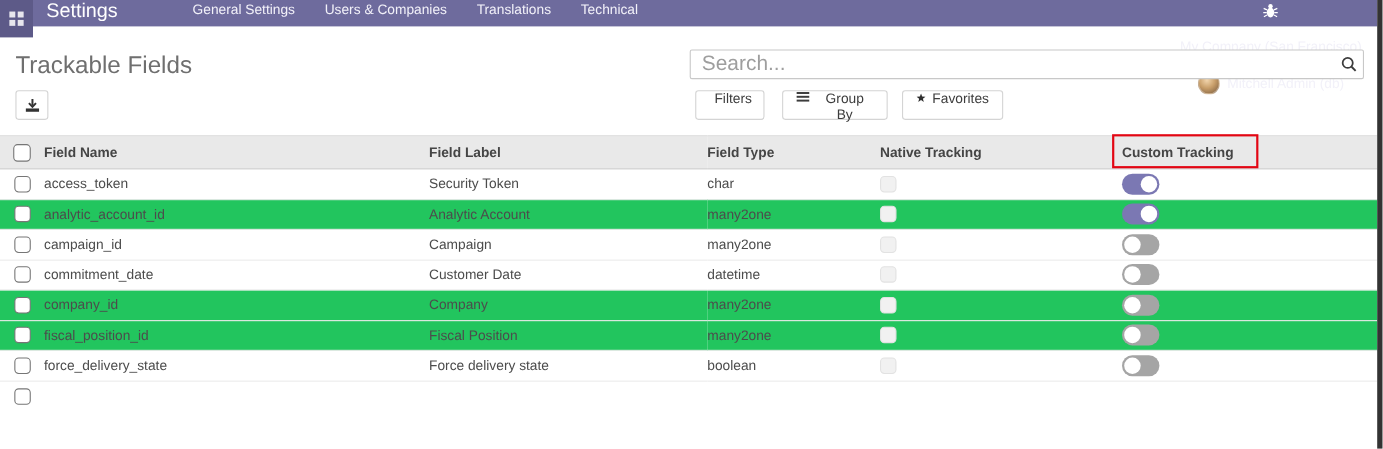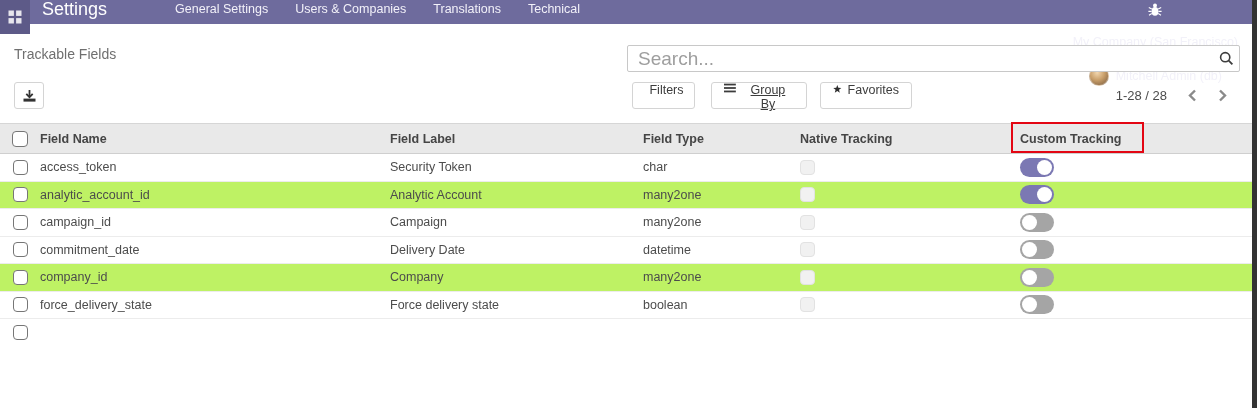--- a/index.html
+++ b/index.html
@@ -19,52 +19,52 @@
   .nav-right { margin-left:auto; display:flex; align-items:center; gap:17px; font-size:12.5px; color:#f2f1f9;flex-direction:column; }
   .icon-badge { position:relative; width:18px; height:18px; cursor:pointer; }
   .badge { position:absolute; top:-5px; left:9px; background:#00968f; color:#fff;
     font-size:10px; line-height:13px; padding:0 5px; border-radius:8px; font-weight:bold; }
   .avatar { width:20px; height:20px; border-radius:50%;
     background:radial-gradient(circle at 40% 32%, #f2d6ae 0%, #c99f6a 45%, #74563a 100%);
     border:1px solid rgba(255,255,255,.35); }
   .nav-text { cursor:pointer; white-space:nowrap; }
 
   
-  .breadcrumb-title { position:absolute; left:14px; top:46px; font-size:14px; color:#6f6f6f; }
+  .breadcrumb-title { position:absolute; left:14px; top:46px; font-size:22px; color:#6f6f6f; }
   .export-btn { position:absolute; left:14px; top:82px; width:30px; height:27px;
     background:#fff; border:1px solid #d4d4d4; border-radius:3px; display:flex;
     align-items:center; justify-content:center; cursor:pointer; }
   .search-box { position:absolute; left:627px; top:45px; width:613px; height:27px;
     border:1px solid #c8c8c8; border-radius:2px; background:#fff; display:flex; align-items:center; }
   .search-box input { flex:1; border:none; outline:none; font-size:19px; padding:0 10px;
     color:#4c4c4c; font-family:inherit; background:transparent; }
   .search-box input::placeholder { color:#9e9e9e; }
   .search-glass { width:26px; display:flex; justify-content:center; cursor:pointer; }
   .cp-btn { position:absolute; top:82px; height:27px; background:#fff; border:1px solid #d4d4d4;
     border-radius:3px; font-size:12.5px; color:#3c3c3c; display:flex; align-items:flex-start;
     justify-content:center; gap:6px; cursor:pointer; padding:0 12px; }
   .btn-filters { left:632px; width:63px; }
-  .btn-groupby { left:711px; width:96px;text-decoration:underline; }
+  .btn-groupby { left:711px; width:96px; }
   .btn-favorites { left:820px; width:92px;padding-left:12px; }
   .pager { position:absolute; top:82px; right:24px; height:27px; display:flex;
     align-items:center; gap:8px; font-size:13px; color:#4c4c4c; }
   .pager-val { margin-right:6px; cursor:pointer; }
   .pg-btn { width:22px; height:22px; display:flex; align-items:center; justify-content:center; cursor:pointer; }
 
   
   .table-wrap { position:absolute; top:123px; left:0; width:1252px; }
   table { width:100%; border-collapse:collapse; table-layout:fixed; font-size:12.5px; color:#4c4c4c; }
   col.c-check { width:40px; } col.c-name { width:350px; } col.c-label { width:253px; }
   col.c-type { width:157px; } col.c-native { width:220px; } col.c-custom { width:232px; }
   thead tr { background:#e9e9e9; height:30px; }
   th { text-align:left; font-weight:bold; color:#454545;
     border-top:1px solid #d6d6d6; border-bottom:1px solid #cfcfcf; padding:0; }
   tbody tr { height:27.5px; border-top:1px solid #ececec; background:#fff; cursor:pointer; }
   tbody tr:first-child { border-top:none; }
-  tbody tr.even { background:#bef264;margin-left:12px; }
+  tbody tr.even { background:#22c55e;margin-left:12px; }
   td { padding:0; }
   .cb { width:15px; height:15px; border:1px solid #767676; border-radius:4px;
     background:#fff; margin-left:13px; cursor:pointer; }
   .cb.header-cb { width:16px; height:16px; margin-left:12px; }
   .cb-native { width:15px; height:15px; border:1px solid #e2e2e2; border-radius:4px;
     background:#f1f1f1; cursor:default; }
   .toggle { width:34px; height:19px; border-radius:10px; position:relative; cursor:pointer; }
   .toggle .knob { position:absolute; top:2px; width:15px; height:15px; border-radius:50%; background:#fff; }
   .toggle.on { background:#7b78b3; } .toggle.on .knob { right:2px; }
   .toggle.off { background:#a5a5a5; } .toggle.off .knob { left:2px; }
@@ -161,33 +161,20 @@
     <span>Group By</span>
   </button>
 
   <button class="cp-btn btn-favorites">
     <svg width="13" height="12" viewBox="0 0 13 12">
       <path d="M6.5 0 L8.1 4.2 L12.6 4.4 L9.1 7.1 L10.3 11.5 L6.5 9 L2.7 11.5 L3.9 7.1 L0.4 4.4 L4.9 4.2 Z" fill="#2f2f2f"></path>
     </svg>
     <span>Favorites</span>
   </button>
 
-  <div class="pager">
-    <span class="pager-val">1-28 / 28</span>
-    <div class="pg-btn">
-      <svg width="9" height="13" viewBox="0 0 9 13">
-        <path d="M7 1.5 L2 6.5 L7 11.5" fill="none" stroke="#8a8a8a" stroke-width="2.4"></path>
-      </svg>
-    </div>
-    <div class="pg-btn">
-      <svg width="9" height="13" viewBox="0 0 9 13">
-        <path d="M2 1.5 L7 6.5 L2 11.5" fill="none" stroke="#8a8a8a" stroke-width="2.4"></path>
-      </svg>
-    </div>
-  </div>
 
   <div class="table-wrap">
     <table>
       <colgroup>
         <col class="c-check">
           <col class="c-name">
           <col class="c-label">
         <col class="c-type">
           <col class="c-native">
           <col class="c-custom">
@@ -251,37 +238,53 @@
               <div class="toggle off">
                 <div class="knob"></div>
               </div>
             </td>
           </tr>
           <tr>
             <td>
               <div class="cb"></div>
             </td>
             <td><span>commitment_date</span></td>
-            <td><span>Delivery Date</span></td>
+            <td><span>Customer Date</span></td>
             <td><span>datetime</span></td>
             <td>
               <div class="cb-native"></div>
             </td>
             <td>
               <div class="toggle off">
                 <div class="knob"></div>
               </div>
             </td>
           </tr>
           <tr class="even">
             <td>
               <div class="cb"></div>
             </td>
             <td><span>company_id</span></td>
             <td><span>Company</span></td>
+            <td><span>many2one</span></td>
+            <td>
+              <div class="cb-native"></div>
+            </td>
+            <td>
+              <div class="toggle off">
+                <div class="knob"></div>
+              </div>
+            </td>
+          </tr>
+          <tr class="even">
+            <td>
+              <div class="cb"></div>
+            </td>
+            <td><span>fiscal_position_id</span></td>
+            <td><span>Fiscal Position</span></td>
             <td><span>many2one</span></td>
             <td>
               <div class="cb-native"></div>
             </td>
             <td>
               <div class="toggle off">
                 <div class="knob"></div>
               </div>
             </td>
           </tr>

